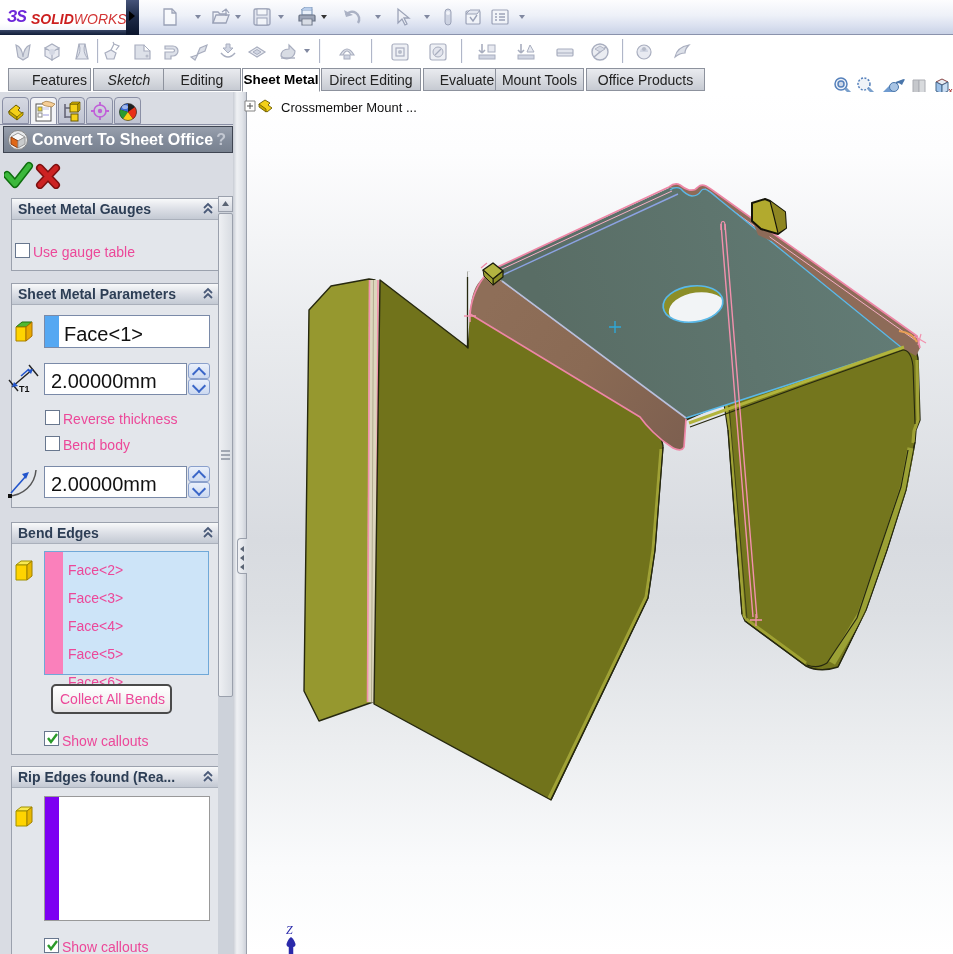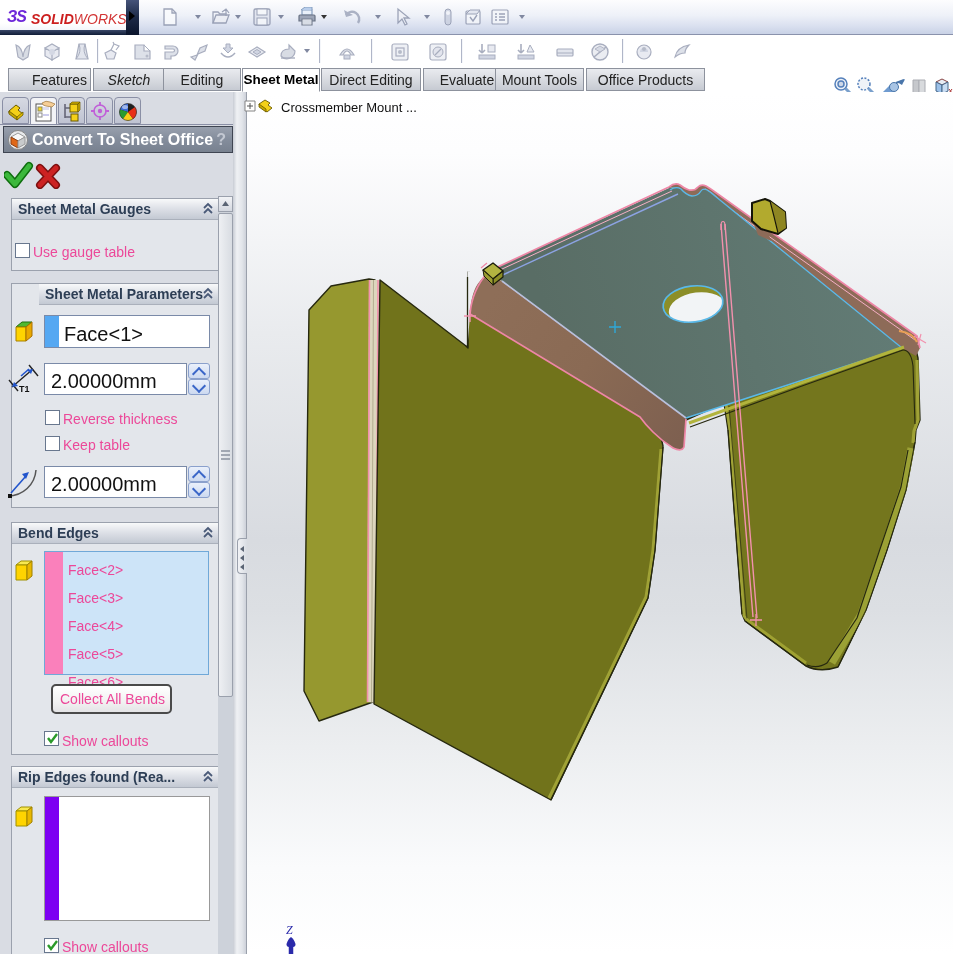--- a/index.html
+++ b/index.html
@@ -313,21 +313,21 @@
     </svg>
 
     <div class="sect abs" style="top:198px;height:73px;">
       <div class="shead">Sheet Metal Gauges<svg class="chev" viewBox="0 0 14 14">
             <path d="M3,6 L7,2 L11,6 M3,11 L7,7 L11,11" fill="none" stroke="#4a5a78" stroke-width="1.8"></path>
           </svg></div>
     </div>
     <div class="cbx abs" style="left:15px;top:243px;"></div>
     <div class="lbl abs" style="left:33px;top:244px;">Use gauge table</div>
 
-    <div class="sect abs" style="top:283px;height:225px;padding-left:27px;">
+    <div class="sect abs" style="top:283px;height:225px;">
       <div class="shead">Sheet Metal Parameters<svg class="chev" viewBox="0 0 14 14">
             <path d="M3,6 L7,2 L11,6 M3,11 L7,7 L11,11" fill="none" stroke="#4a5a78" stroke-width="1.8"></path>
           </svg></div>
     </div>
     <svg class="abs" style="left:13px;top:319px;width:24px;height:26px;" viewBox="0 0 24 26">
       <path d="M3,8 l6,-5 h10 l-6,5 z" fill="#50b830" stroke="#207010"></path>
       <path d="M3,8 h10 v14 h-10 z" fill="#ffd400" stroke="#a88000"></path>
       <path d="M13,8 l6,-5 v14 l-6,5 z" fill="#e8a800" stroke="#a87000"></path>
     </svg>
     <div class="field abs" style="left:44px;top:315px;width:166px;height:33px;"></div>
@@ -343,21 +343,21 @@
       <path d="M14,13 l8,-7" stroke="#2255cc" stroke-width="1.6"></path>
       <text x="12" y="29" font-size="9" font-weight="bold" fill="#111" font-family="Liberation Sans">T1</text>
     </svg>
     <div class="field abs" style="left:44px;top:363px;width:143px;height:32px;"></div>
     <div class="ftext abs" style="left:51px;top:370px;">2.00000mm</div>
     <div class="spin up abs" style="left:188px;top:363px;"></div>
     <div class="spin dn abs" style="left:188px;top:379px;"></div>
     <div class="cbx abs" style="left:45px;top:410px;"></div>
     <div class="lbl abs" style="left:63px;top:411px;">Reverse thickness</div>
     <div class="cbx abs" style="left:45px;top:436px;"></div>
-    <div class="lbl abs" style="left:63px;top:437px;">Keep table</div>
+    <div class="lbl abs" style="left:63px;top:437px;">Bend body</div>
     <svg class="abs" style="left:6px;top:466px;width:36px;height:34px;" viewBox="0 0 36 34">
       <path d="M2,30 A28,28 0 0,0 30,4" fill="none" stroke="#555" stroke-width="1.5"></path>
       <rect x="2" y="28" width="4" height="4" fill="#111"></rect>
       <line x1="5" y1="27" x2="20" y2="10" stroke="#2255cc" stroke-width="1.6"></line>
       <path d="M23,6 l-7,2 4,5 z" fill="#2255cc"></path>
     </svg>
     <div class="field abs" style="left:44px;top:466px;width:143px;height:32px;"></div>
     <div class="ftext abs" style="left:51px;top:473px;">2.00000mm</div>
     <div class="spin up abs" style="left:188px;top:466px;"></div>
     <div class="spin dn abs" style="left:188px;top:482px;"></div>

